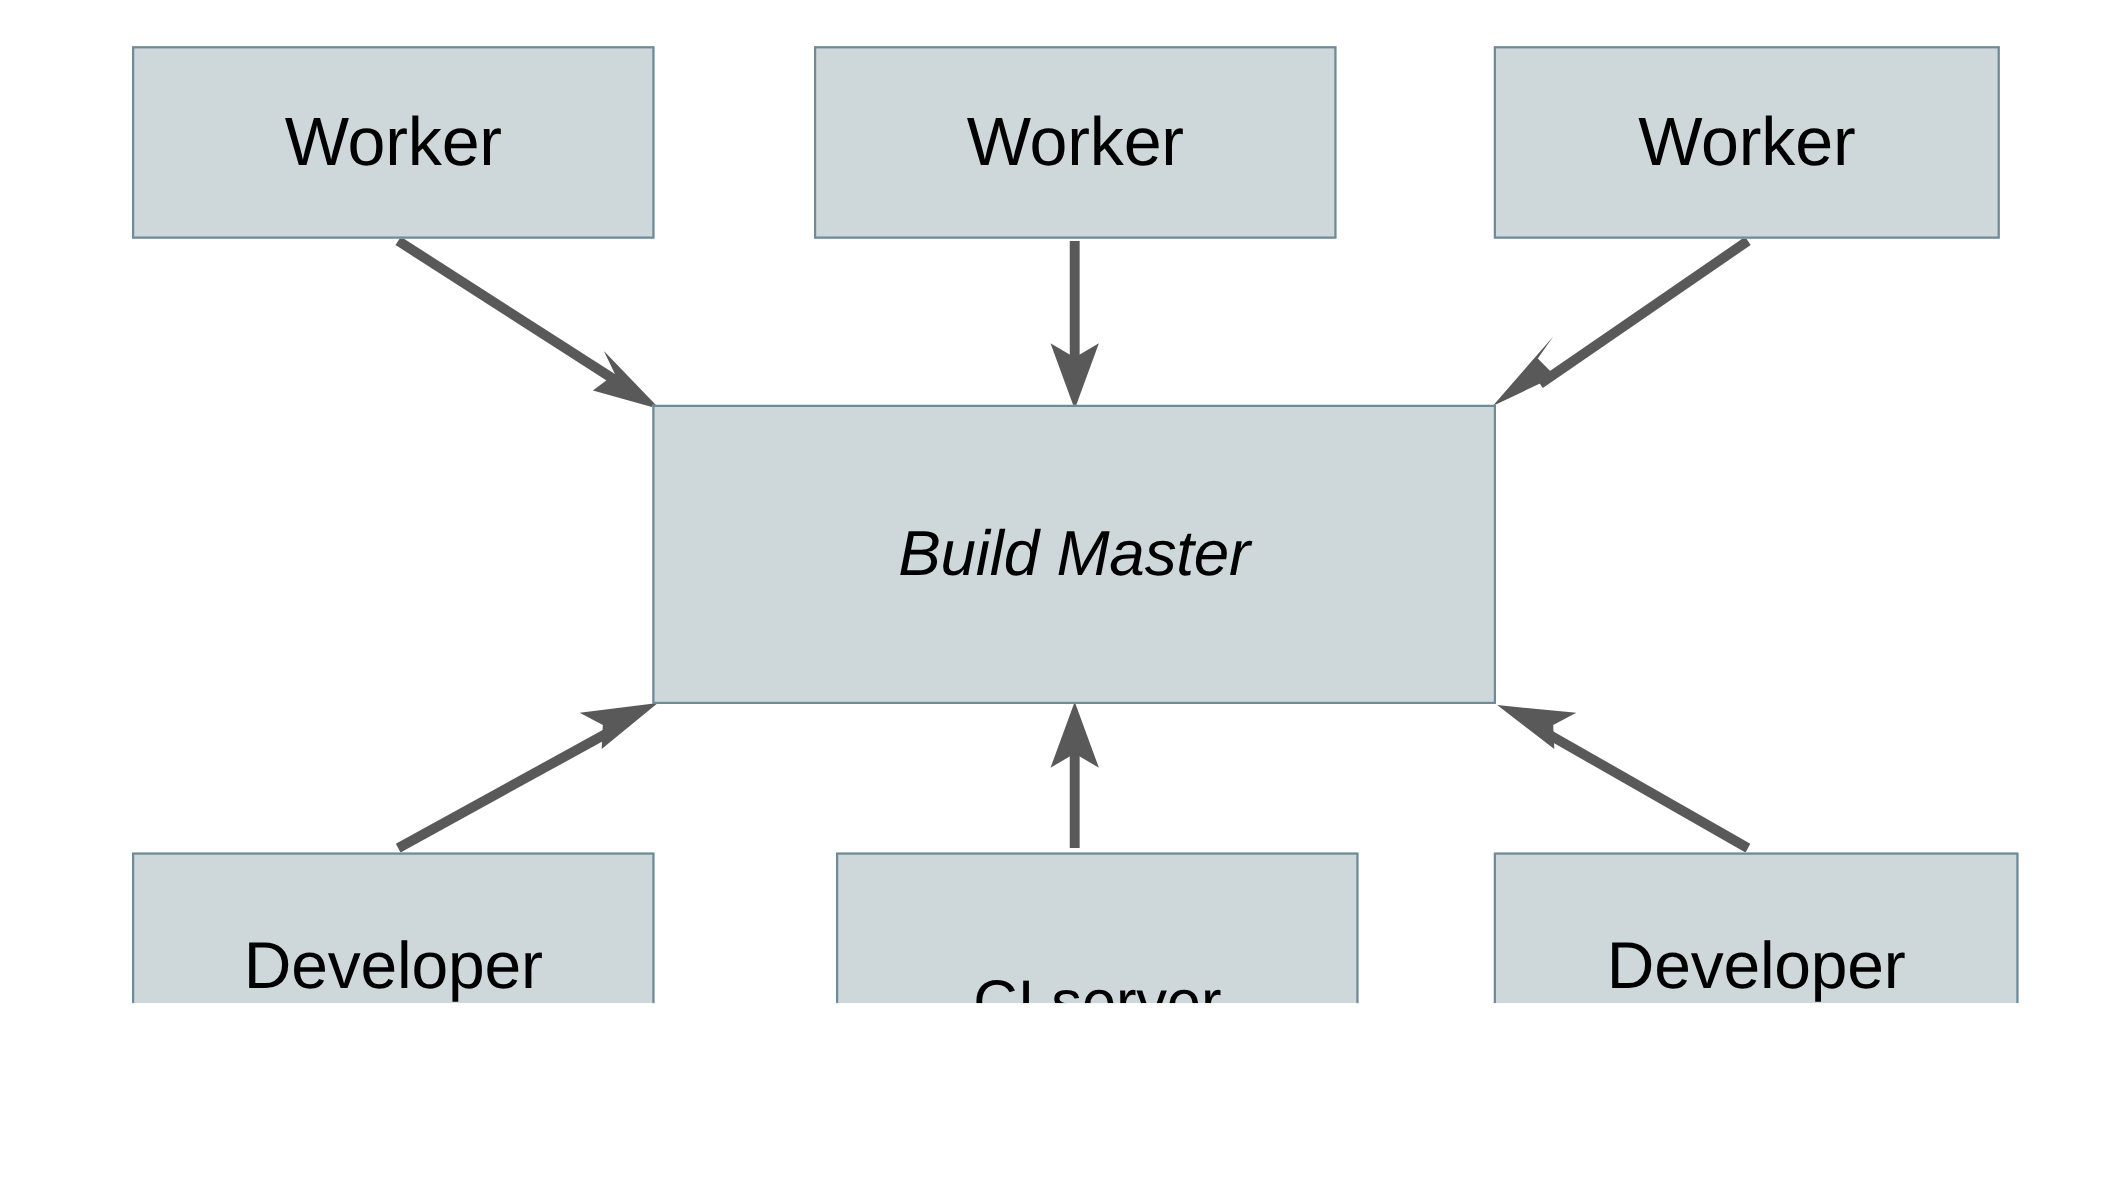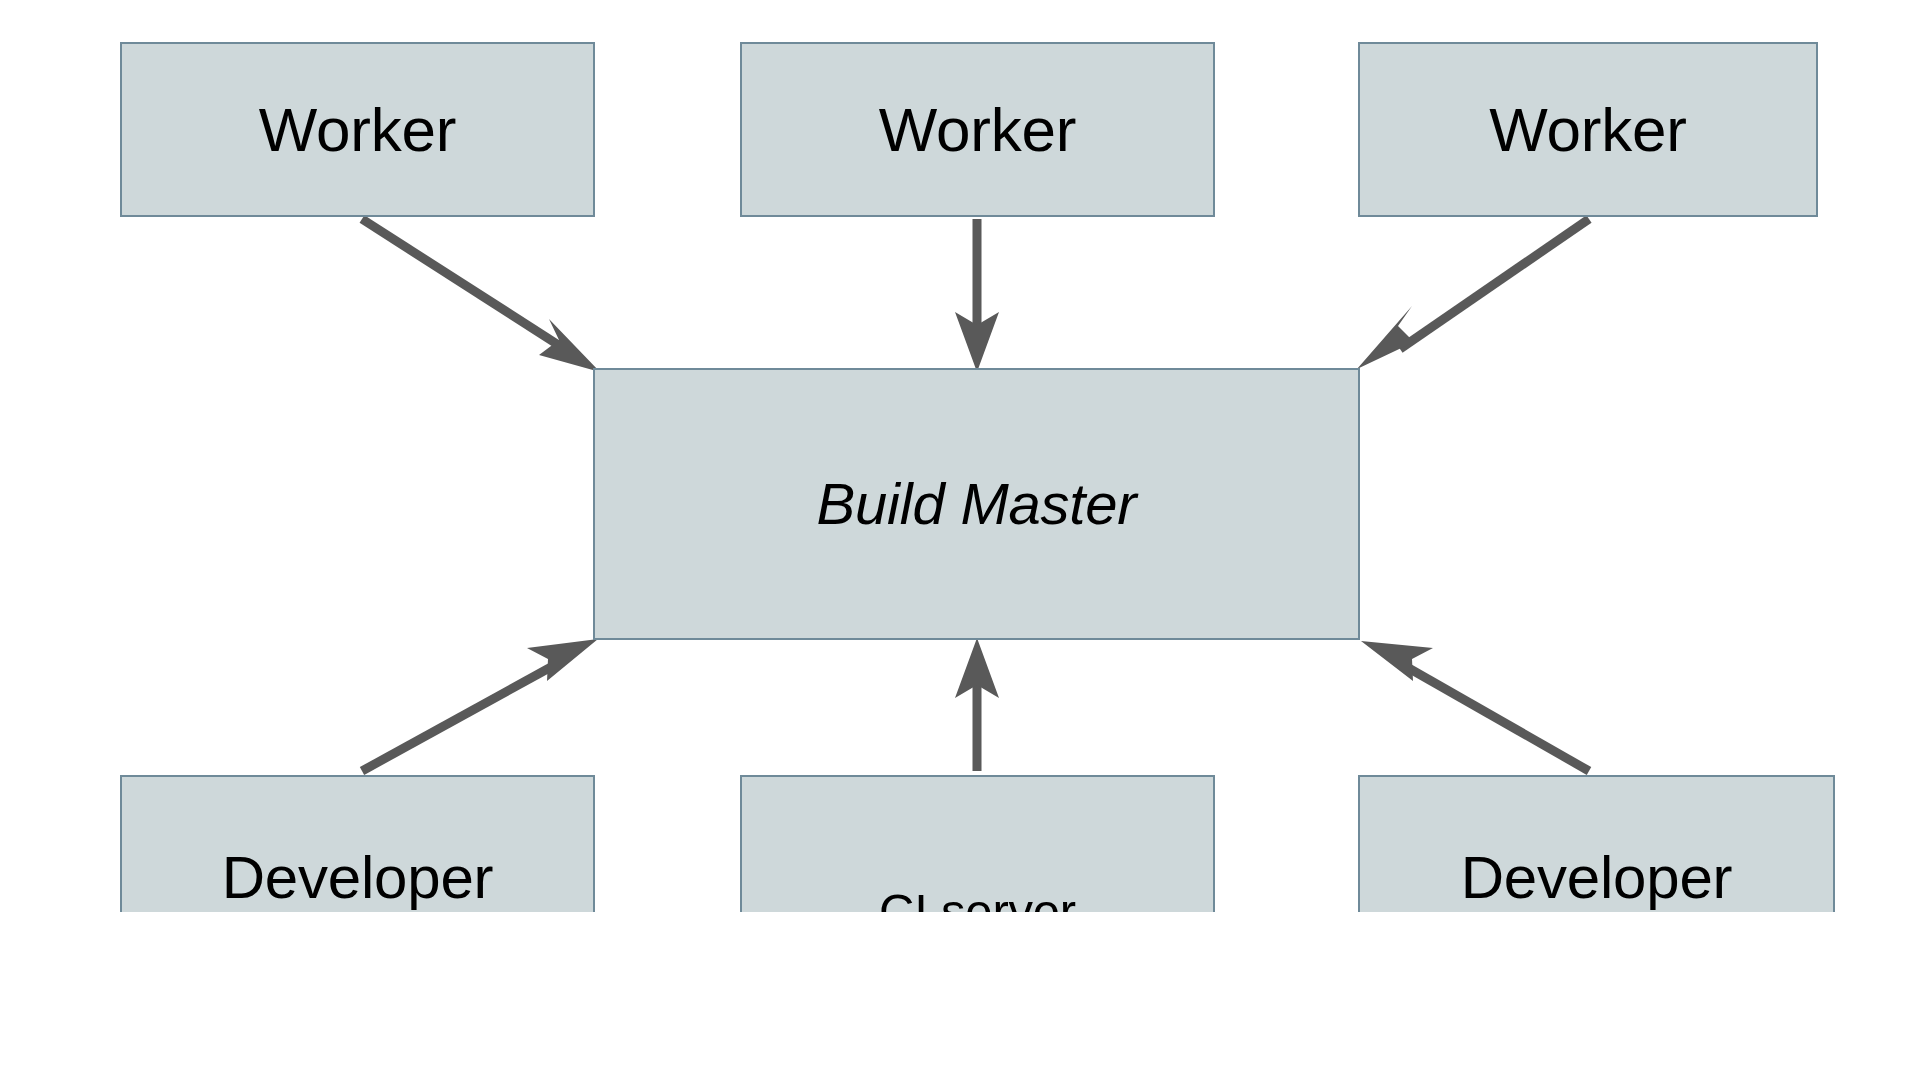--- a/index.html
+++ b/index.html
@@ -50,21 +50,21 @@
   
   #node-worker-1 { left: 120px;  top: 42px;  width: 475px; height: 175px; font-size: 62px; }
   #node-worker-2 { left: 740px;  top: 42px;  width: 475px; height: 175px; font-size: 62px; }
   #node-worker-3 { left: 1358px; top: 42px;  width: 460px; height: 175px; font-size: 62px; }
 
   
   #node-build-master { left: 593px; top: 368px; width: 767px; height: 272px; font-size: 58px; font-style: italic; }
 
   
   #node-dev-ws-1 { left: 120px;  top: 775px; width: 475px; height: 273px; font-size: 60px; }
-  #node-ci-server { left: 740px;  top: 775px; width: 475px; height: 273px; font-size: 49px; }
+  #node-ci-server { left: 760px;  top: 775px; width: 475px; height: 273px; font-size: 56px; }
   #node-dev-ws-2 { left: 1358px; top: 775px; width: 477px; height: 273px; font-size: 60px; }
 </style>
 </head>
 <body>
 
 <div id="canvas" style="background: rgb(255, 255, 255);">
 
   <svg id="edges" viewBox="0 0 1910 1090" width="1910" height="1090" xmlns="http://www.w3.org/2000/svg">
 
     <g>

